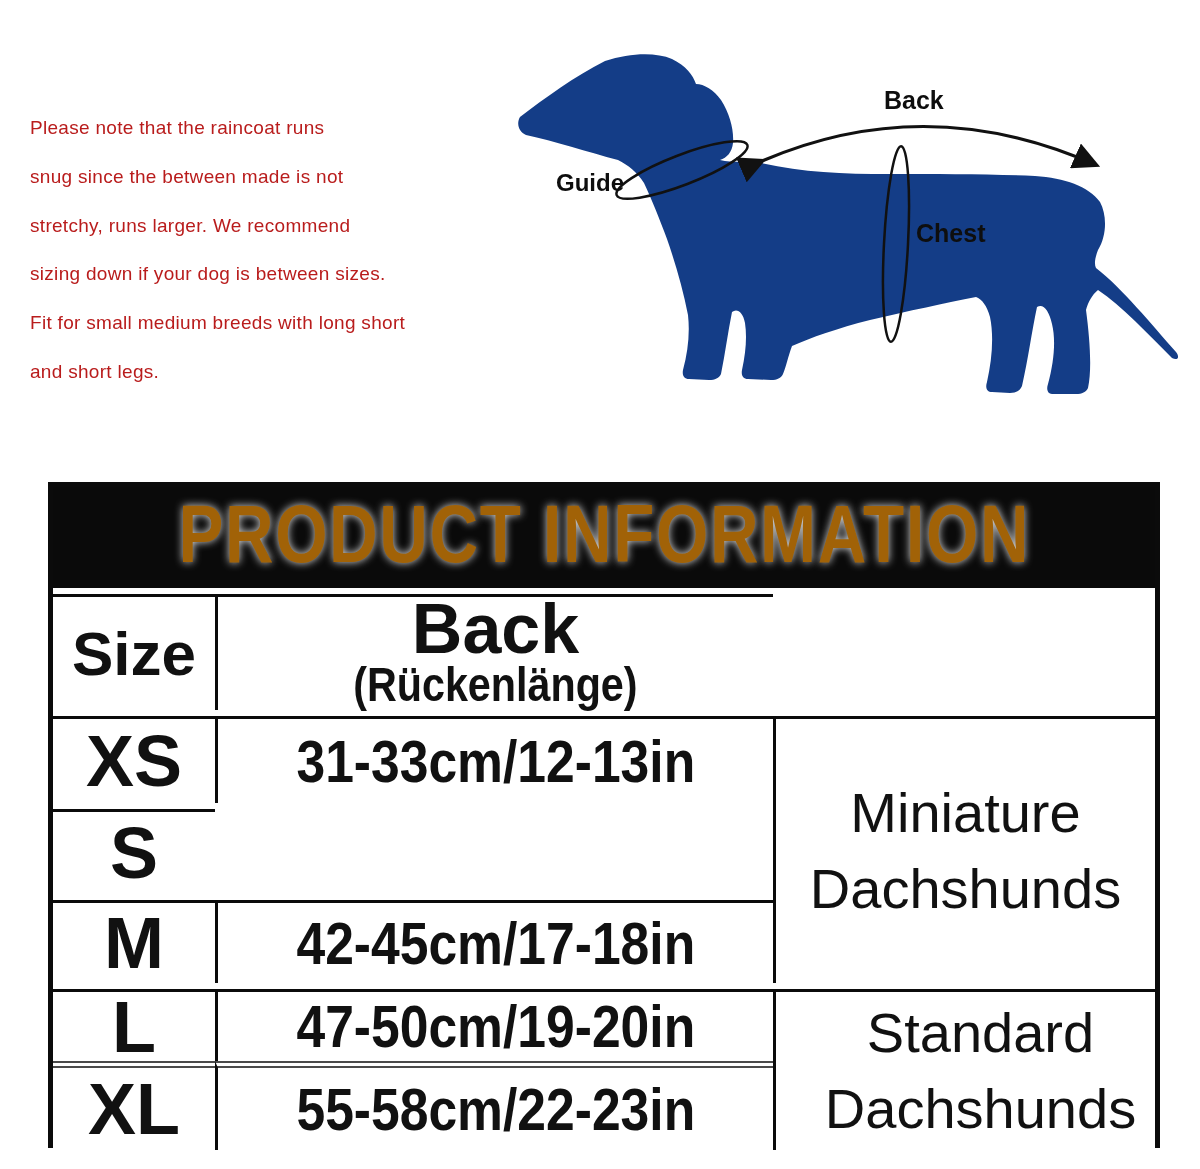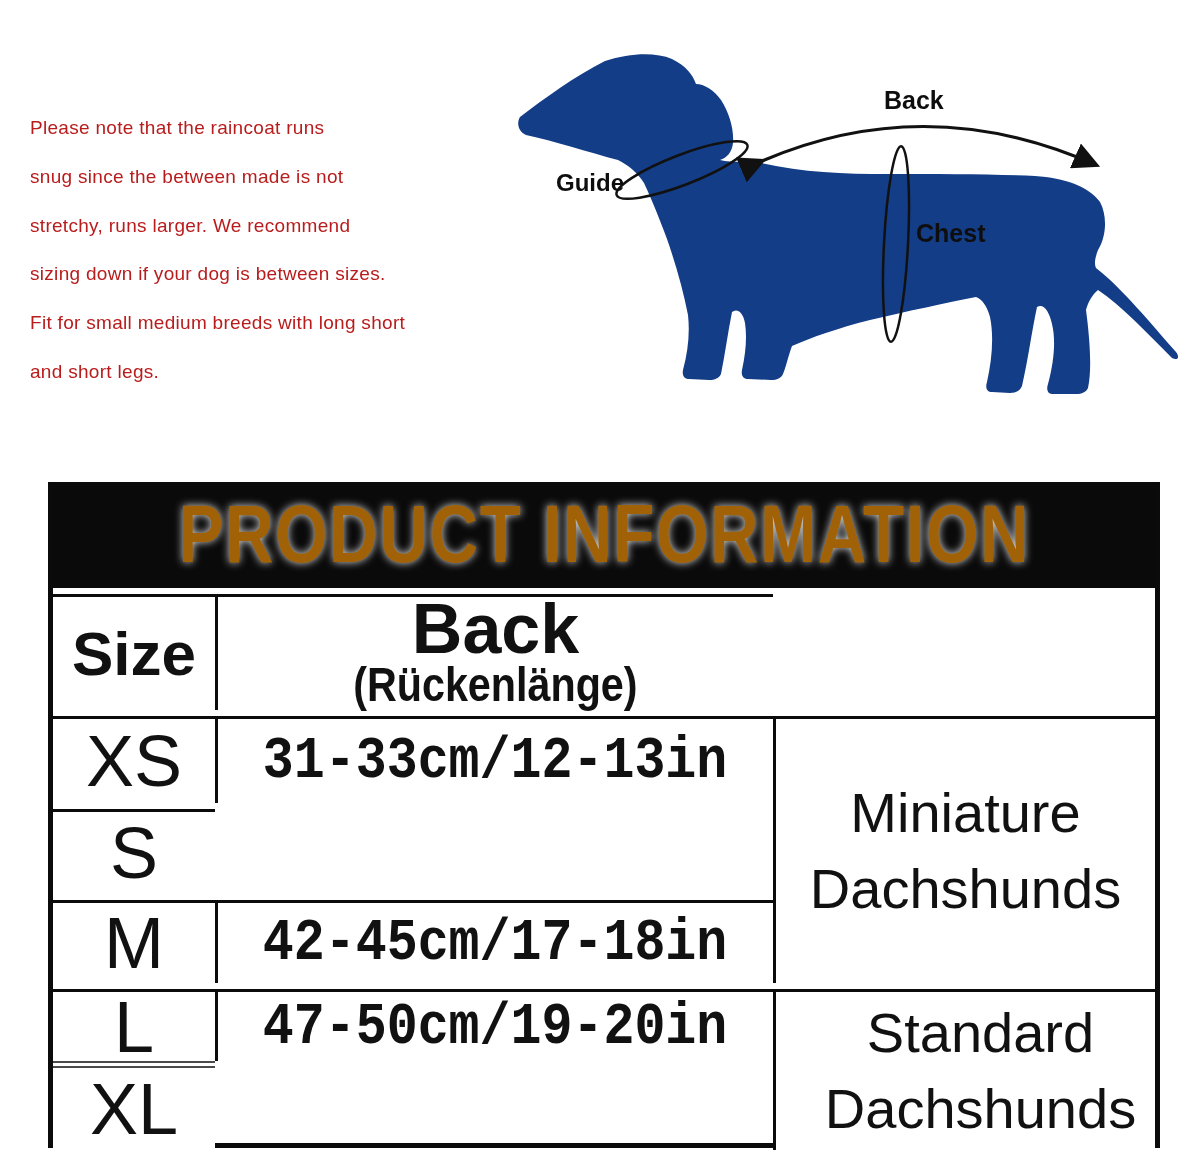--- a/index.html
+++ b/index.html
@@ -32,22 +32,22 @@
         align-items:center;justify-content:center;text-align:center;box-sizing:border-box;}
   .bt{border-top:3px solid #0b0b0b;margin-top:6px;}
   .bl{border-left:3px solid #0b0b0b;}
   .dbl{border-top:7px double #4a4a4a;}
   .hc{font-weight:bold;}
   .h-size{font-size:62px;}
   .hback-main{font-size:70px;font-weight:bold;line-height:62px;}
   .hback-sub{font-size:48px;font-weight:bold;line-height:50px;
              transform:scaleX(0.86);white-space:nowrap;}
   .h-breed{font-size:57px;}
-  .sz{font-size:72px;font-weight:normal;}
-  .ms{font-size:60px;font-weight:bold;font-family:Liberation Mono, monospace;}
+  .sz{font-size:72px;font-weight:bold;}
+  .ms{font-size:60px;font-weight:bold;}
   .ms-in{transform:scaleX(0.86);white-space:nowrap;}
   .breed{font-size:56px;font-weight:normal;line-height:76px;padding:0 10px;}
 
   
   .r2{grid-row:2;} .r3{grid-row:3;} .r4{grid-row:4;} .r5{grid-row:5;} .r6{grid-row:6;} .r7{grid-row:7;}
   .c1{grid-column:1;} .c2{grid-column:2;} .c3{grid-column:3;}
   .span-mini{grid-column:3;grid-row:3/6;}
   .span-std{grid-column:3;grid-row:6/8;padding-left:40px;}
 </style>
 </head>
@@ -147,16 +147,19 @@
   <div class="cell ms r5 c2 bt bl">
     <span class="ms-in">42-45cm/17-18in</span>
   </div>
 
   <div class="cell sz r6 c1 bt">L</div>
   <div class="cell ms r6 c2 bt bl">
     <span class="ms-in">47-50cm/19-20in</span>
   </div>
 
   <div class="cell sz r7 c1 dbl">XL</div>
+  <div class="cell ms r7 c2 dbl bl">
+    <span class="ms-in">55-58cm/22-23in</span>
+  </div>
 
   <div class="cell breed span-mini bt bl">Miniature Dachshunds</div>
   <div class="cell breed span-std bt bl">Standard Dachshunds</div>
 </div>
 
 </body></html>

